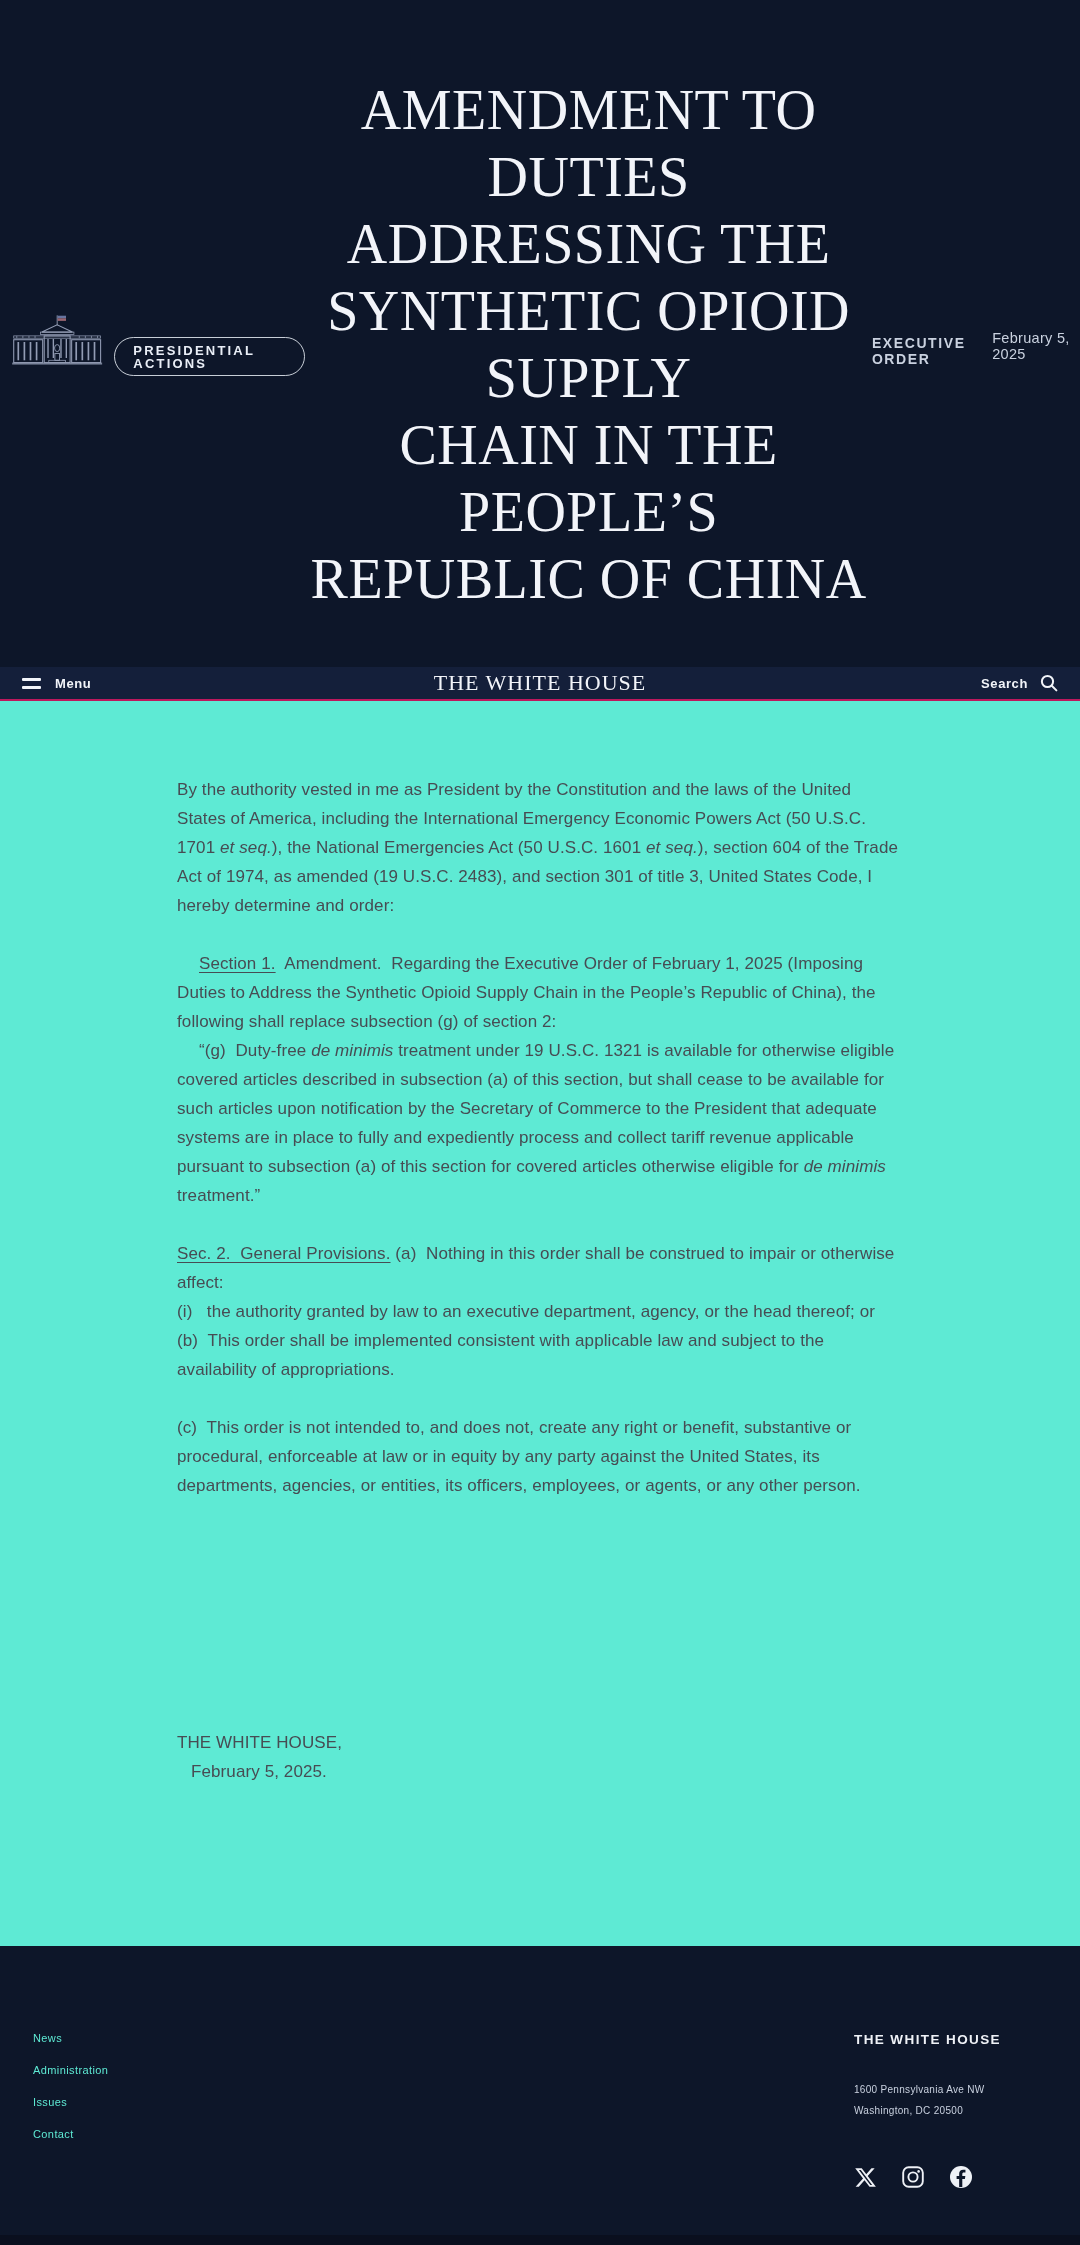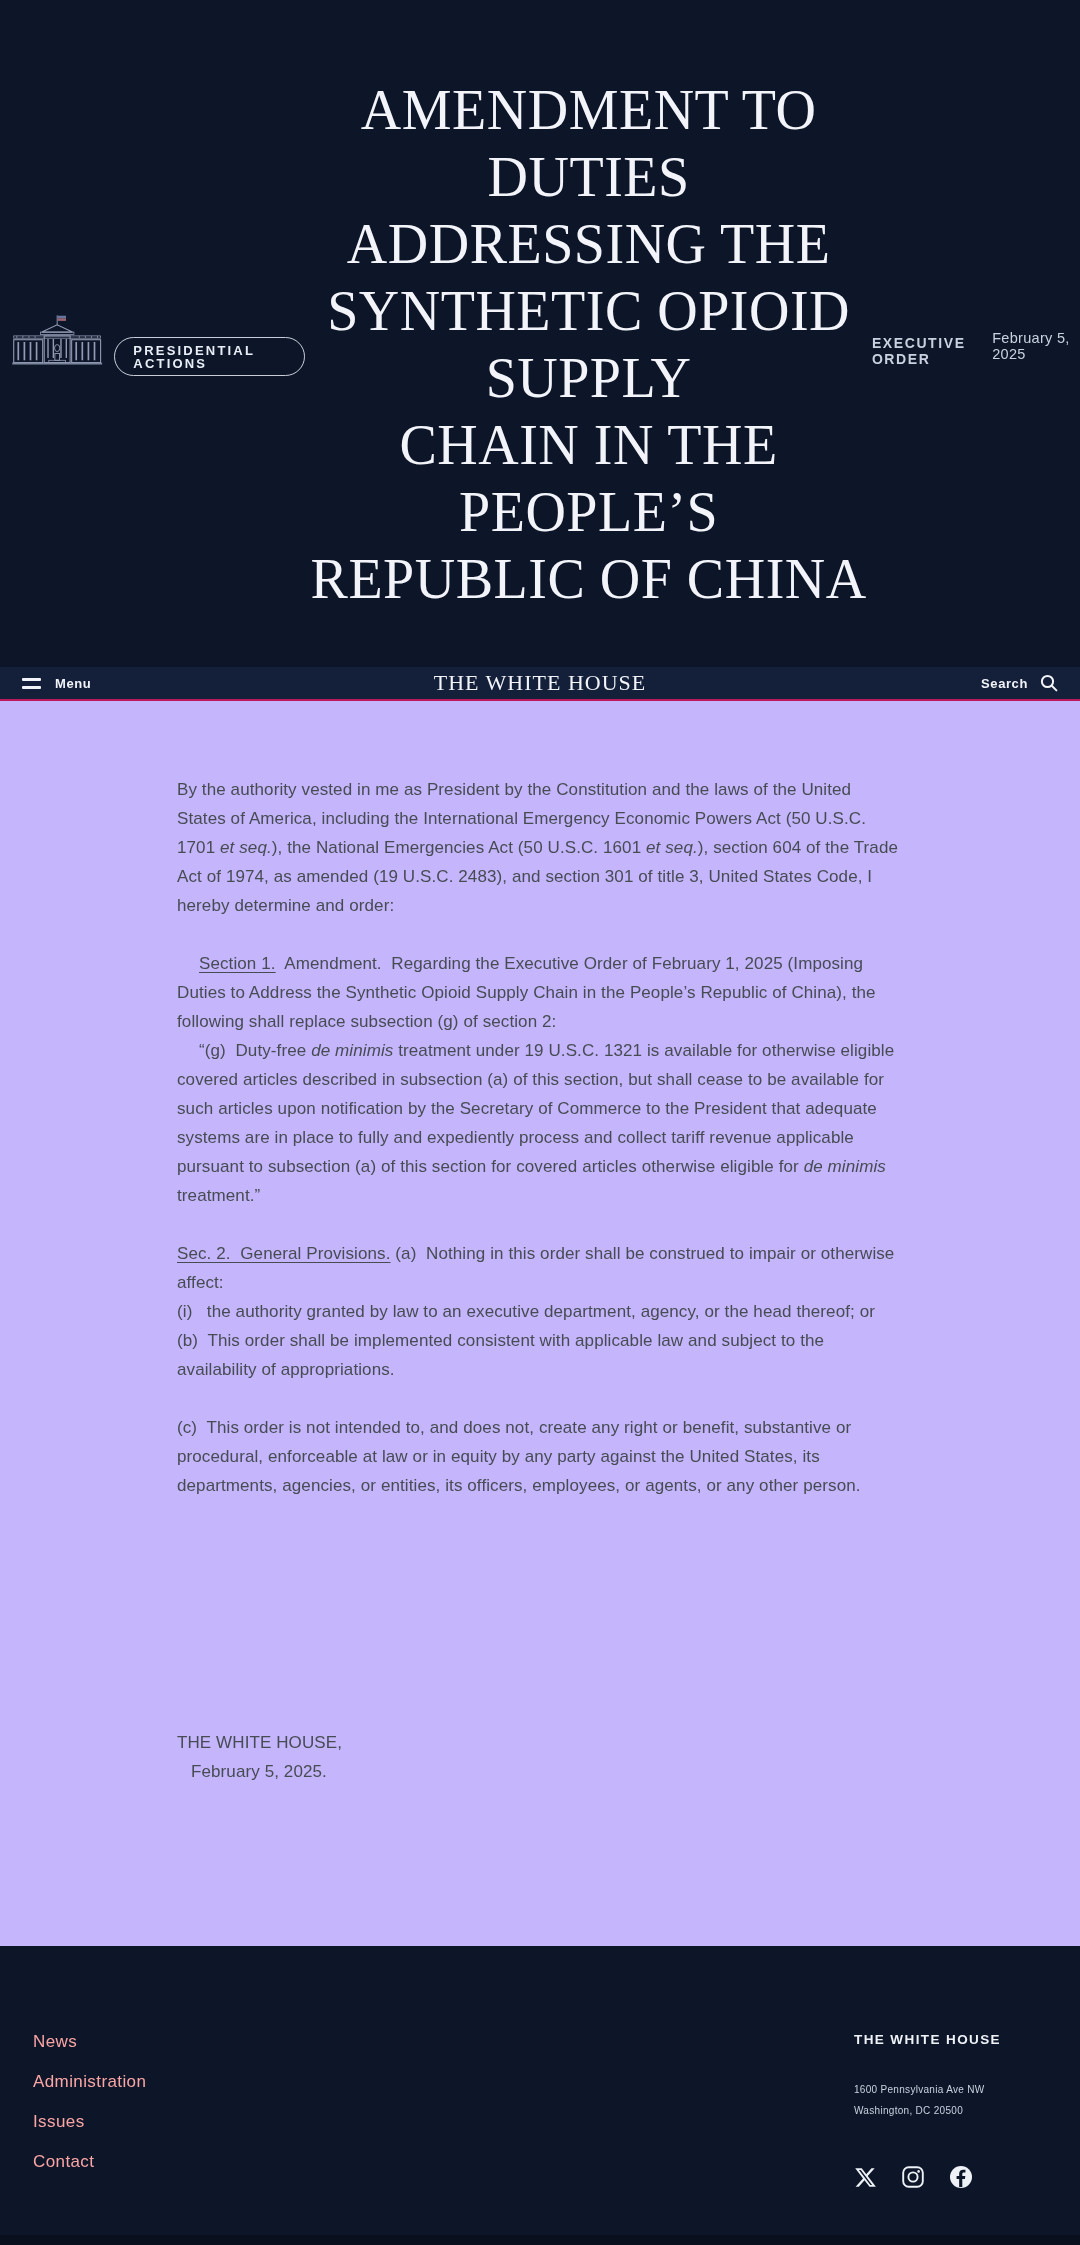--- a/index.html
+++ b/index.html
@@ -22,35 +22,35 @@
             display: flex; align-items: center; justify-content: space-between; padding: 0 22px; position: relative; }
   .menu-btn { display: flex; align-items: center; gap: 14px; cursor: pointer; }
   .hamburger { display: inline-flex; flex-direction: column; gap: 5px; }
   .hamburger i { display: block; width: 19px; height: 3px; background: #f2f4f9; border-radius: 1px; }
   .menu-label, .search-label { color: #f2f4f9; font-size: 13px; font-weight: 700; letter-spacing: .6px; }
   .site-title { position: absolute; left: 50%; transform: translateX(-50%); color: #f2f4f9;
                 font-family: "Liberation Serif", serif; font-size: 22px; letter-spacing: 1px; white-space: nowrap; }
   .search-btn { display: flex; align-items: center; gap: 12px; cursor: pointer; }
 
   
-  .content { background: #c4b5fd; flex: none; height: 1245px; }
+  .content { background: #5eead4; flex: none; height: 1245px; }
   .article { width: 726px; margin: 0 auto; padding-top: 74px; color: #474c53; font-size: 17px; line-height: 29px; letter-spacing: .1px; }
   .para { margin: 0; }
   .para.gap { margin-top: 29px; }
   .para.indent { text-indent: 22px; }
   .para .it { font-style: italic; }
   .para .ul { text-decoration: underline; text-underline-offset: 3px; }
   .signature { margin-top: 228px; }
   .signature .sig-line2 { padding-left: 14px; }
 
   
   .footer { flex: 1; background: #0d1629; position: relative; display: flex; justify-content: space-between;
             padding: 86px 30px 0 33px; }
   .footer-links { display: flex; flex-direction: column; gap: 20px; }
-  .footer-link { color: #fca5a5; font-size: 17px; letter-spacing: .4px; text-decoration: none; cursor: pointer; }
+  .footer-link { color: #5eead4; font-size: 11px; letter-spacing: .4px; text-decoration: none; cursor: pointer; }
   .footer-info { width: 196px; }
   .footer-org { color: #eef1f6; font-size: 13.5px; font-weight: 700; letter-spacing: 1.4px; }
   .footer-address { margin-top: 32px; color: #c9d1df; font-size: 10px; line-height: 21px; letter-spacing: .3px; }
   .social-row { margin-top: 44px; display: flex; align-items: center; gap: 24px; }
   .social-btn { display: inline-flex; cursor: pointer; }
   .footer-bottom-strip { position: absolute; left: 0; right: 0; bottom: 0; height: 10px; background: #0a0f1e; }
 </style>
 </head>
 <body>
 

